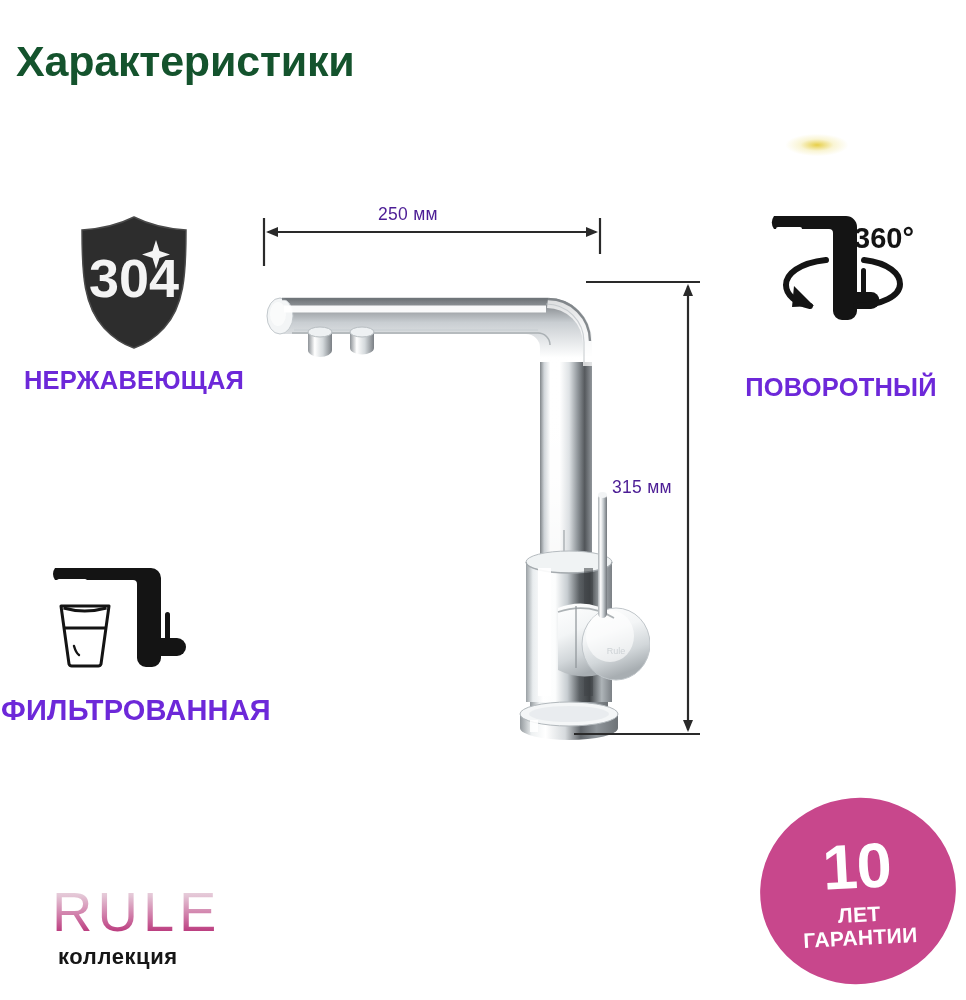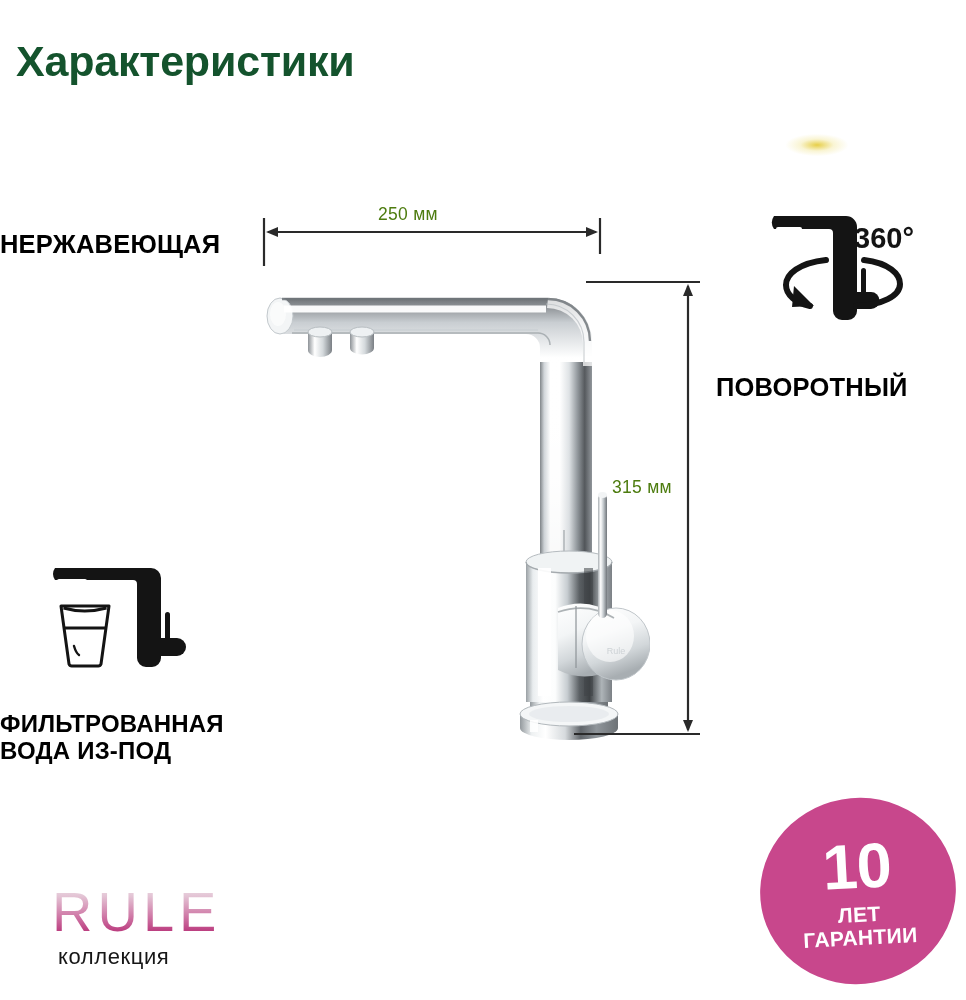--- a/index.html
+++ b/index.html
@@ -15,47 +15,47 @@
   
   #page-title{
     left:16px;top:40px;
     font-size:43px;font-weight:700;letter-spacing:-0.2px;
     color:#14532d;line-height:1;white-space:nowrap;
   }
 
   
   .feature{display:flex;flex-direction:column;align-items:center;}
   .feature-caption{
-    text-align:left;font-weight:700;color:#000000;
+    text-align:center;font-weight:700;color:#6d28d9;
     letter-spacing:.2px;line-height:1.14;
   }
 
   
   #steel-feature{left:0px;top:214px;width:268px;}
   #shield-badge{width:128px;height:136px;position:relative;}
   #shield-badge svg{display:block;}
   #steel-caption{font-size:25.5px;margin-top:16px;width:268px;}
 
   
   #filter-feature{left:0px;top:556px;width:272px;}
   #filter-icon{width:186px;height:124px;position:relative;}
-  #filter-caption{font-size:24px;margin-top:30px;width:272px;}
+  #filter-caption{font-size:29px;margin-top:14px;width:272px;}
 
   
   #swivel-feature{left:716px;top:206px;width:250px;}
   #swivel-icon{width:178px;height:132px;position:relative;}
   #swivel-caption{font-size:25.5px;margin-top:35px;width:250px;}
 
   
   #faucet-photo{left:258px;top:262px;width:392px;height:480px;}
   #faucet-photo svg{display:block;}
 
   
   .dim-label{
-    font-size:17.5px;font-weight:400;color:#4d7c0f;
+    font-size:17.5px;font-weight:400;color:#4c1d95;
     white-space:nowrap;letter-spacing:.3px;
   }
   #dim-width-label{left:378px;top:204px;}
   #dim-height-label{left:612px;top:477px;}
   #dim-width-line{left:262px;top:206px;width:350px;height:62px;}
   #dim-height-line{left:570px;top:272px;width:132px;height:474px;}
   .dim-svg{display:block;overflow:visible;}
 
   
   #warranty-badge{
@@ -79,38 +79,46 @@
   
   #brand-logo{left:52px;top:884px;width:210px;}
   #brand-name{
     font-size:56px;font-weight:300;letter-spacing:5px;line-height:1;
     background:linear-gradient(180deg,#efe6ea 0%,#e3c3d4 22%,#cf78a6 58%,#b3246f 96%);
     -webkit-background-clip:text;background-clip:text;
     color:transparent;-webkit-text-fill-color:transparent;
     white-space:nowrap;
   }
   #brand-sub{
-    font-size:22px;font-weight:400;color:#161616;
+    font-size:22px;font-weight:700;color:#161616;
     letter-spacing:.6px;margin-top:4px;margin-left:6px;
   }
 
   
   #flare-artifact{
     left:786px;top:134px;width:62px;height:22px;
     background:radial-gradient(ellipse at 50% 50%,rgba(226,198,40,.85) 0%,rgba(236,220,110,.30) 38%,rgba(255,255,255,0) 72%);
     pointer-events:none;
   }
 </style>
 </head>
 <body style="background: rgb(255, 255, 255);">
 
 <div class="abs" id="page-title">Характеристики</div>
 
 <div class="abs feature" id="steel-feature">
 
+  <div id="shield-badge">
+    <svg width="128" height="136" viewBox="0 0 128 136">
+      <path d="M64 3 C48 11 30 15 12 16 C12 62 14 92 34 114 C45 126 55 131 64 134 C73 131 83 126 94 114 C114 92 116 62 116 16 C98 15 80 11 64 3 Z" fill="#2d2d2d"></path>
+      <path d="M64 3 C48 11 30 15 12 16 C12 62 14 92 34 114 C45 126 55 131 64 134 C73 131 83 126 94 114 C114 92 116 62 116 16 C98 15 80 11 64 3 Z" fill="none" stroke="#4a4a4a" stroke-width="1.5"></path>
+      <text x="64" y="83" text-anchor="middle" font-family="Liberation Sans, sans-serif" font-size="54" font-weight="700" fill="#f4f4f4">304</text>
+      <path d="M86 26 L89.5 37 L100 40.5 L89.5 44 L86 55 L82.5 44 L72 40.5 L82.5 37 Z" fill="#f4f4f4"></path>
+    </svg>
+  </div>
 
   <div class="feature-caption" id="steel-caption">
     <div>НЕРЖАВЕЮЩАЯ</div>
   </div>
 </div>
 
 <div class="abs feature" id="filter-feature">
 
   <div id="filter-icon">
     <svg width="186" height="124" viewBox="0 0 186 124">
@@ -126,21 +134,20 @@
         <path d="M18 50 L26 108 a3 3 0 0 0 3 2 h26 a3 3 0 0 0 3 -2 L66 50 Z"></path>
         <path d="M21 72 L63 72"></path>
         <path d="M20.5 52 q21 6 43 0"></path>
       </g>
       <path d="M31 90 q2 7 5 9" fill="none" stroke="#141414" stroke-width="2.4" stroke-linecap="round"></path>
     </svg>
   </div>
 
   <div class="feature-caption" id="filter-caption">
     <div>ФИЛЬТРОВАННАЯ</div>
-    <div>ВОДА ИЗ-ПОД</div>
   </div>
 </div>
 
 <div class="abs feature" id="swivel-feature">
 
   <div id="swivel-icon">
     <svg width="178" height="132" viewBox="0 0 178 132">
 
       <g fill="#141414">
         <path d="M22 10 h72 a11 11 0 0 1 11 11 v84 a9 9 0 0 1 -9 9 h-6 a9 9 0 0 1 -9 -9 v-78 a4 4 0 0 0 -4 -4 h-55 a11.5 11.5 0 0 1 0 -13 Z"></path>

